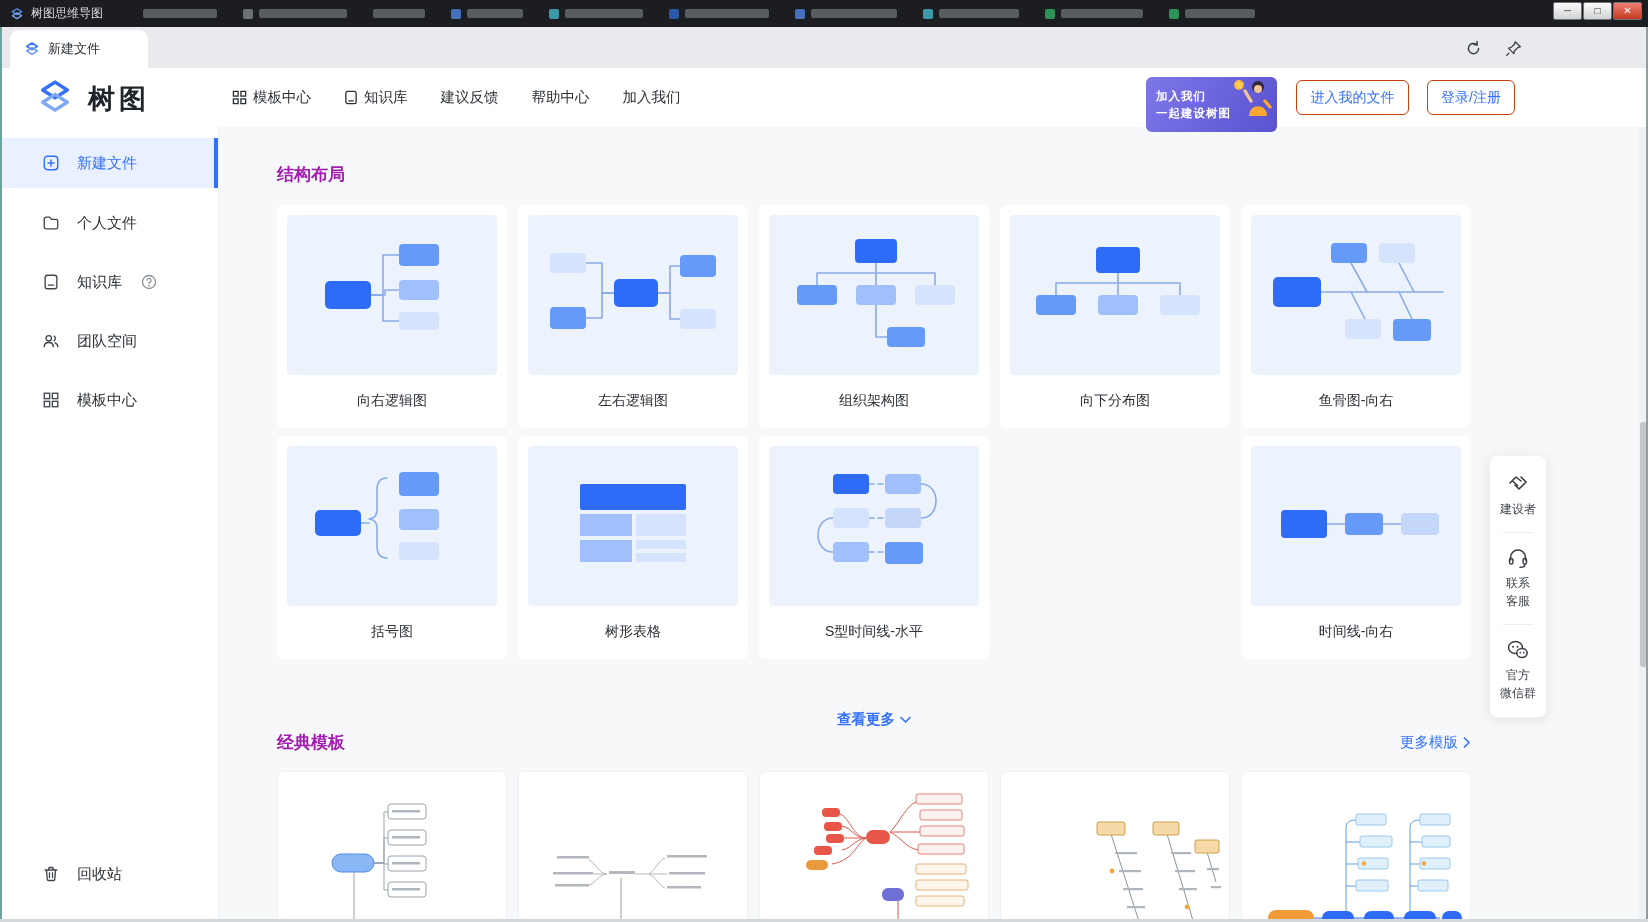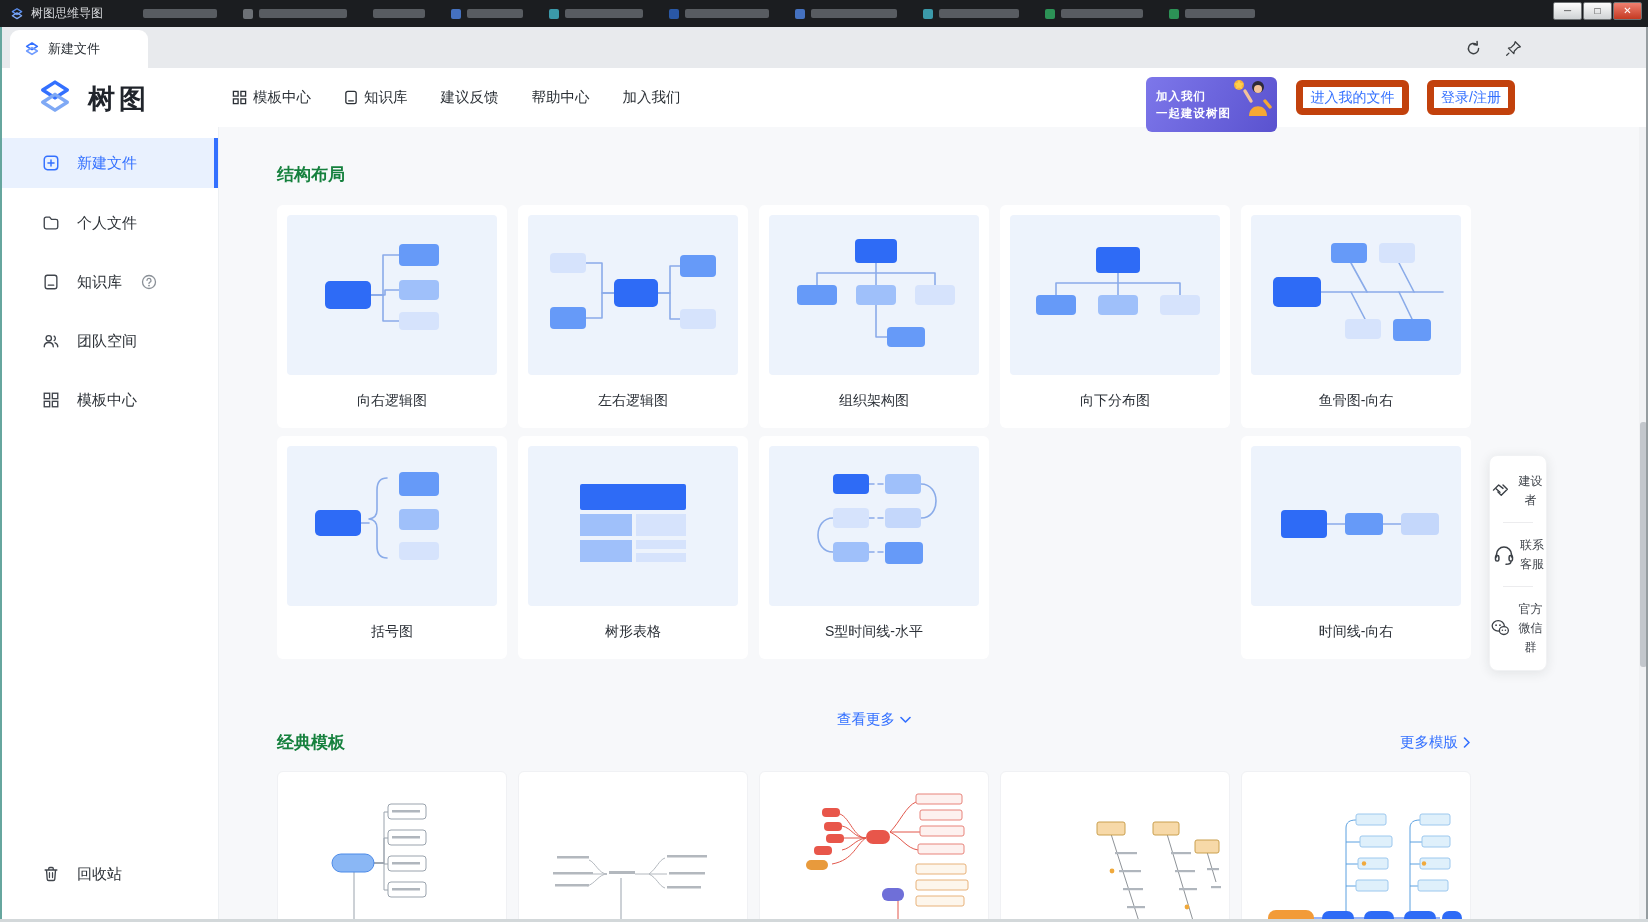--- a/index.html
+++ b/index.html
@@ -28,50 +28,50 @@
            display:flex;align-items:center;justify-content:center;cursor:pointer;}
   
   .header{position:absolute;left:0;top:68px;width:1648px;height:59px;background:#fff;z-index:20;}
   .brand-logo{position:absolute;left:34px;top:8px;width:42px;height:42px;}
   .brand{position:absolute;left:88px;top:13px;font-size:27px;font-weight:700;color:#20242b;letter-spacing:4px;}
   .nav{position:absolute;left:232px;top:0;height:59px;display:flex;align-items:center;gap:33px;}
   .nav-item{display:flex;align-items:center;gap:6px;font-size:14.5px;color:#2b3036;cursor:pointer;white-space:nowrap;}
   .promo{position:absolute;left:1146px;top:9px;width:131px;height:55px;border-radius:6px;overflow:hidden;
          background:linear-gradient(120deg,#7d77ea,#5a52cf);display:flex;align-items:center;cursor:pointer;}
   .promo-text{margin-left:10px;color:#fff;font-size:11.5px;font-weight:700;line-height:1.45;letter-spacing:1px;z-index:2;}
-  .btn{position:absolute;top:12px;height:35px;border:7px solid #c2410c;border-radius:6px;background:#fff;
+  .btn{position:absolute;top:12px;height:35px;border:1px solid #c2410c;border-radius:6px;background:#fff;
        color:#3370ff;font-size:14px;display:flex;align-items:center;justify-content:center;box-sizing:border-box;cursor:pointer;}
   .btn-files{left:1296px;width:113px;}
   .btn-login{left:1427px;width:88px;}
   
   .sidebar{position:absolute;left:0;top:127px;width:218px;bottom:0;background:#fff;border-right:1px solid #edf0f3;z-index:10;}
   .side-item{position:absolute;left:0;width:218px;height:50px;display:flex;align-items:center;
              padding-left:42px;gap:17px;font-size:15px;color:#2b3036;box-sizing:border-box;cursor:pointer;}
   .side-item svg{flex:0 0 auto;}
   .side-item.active{background:#e9f1fe;color:#3370ff;}
   .side-item.active::after{content:"";position:absolute;right:0;top:0;bottom:0;width:4px;background:#3370ff;}
   .help-badge{margin-left:2px;display:flex;align-items:center;}
   
   .content{position:absolute;left:218px;top:127px;right:0;bottom:0;background:#f7f8fa;overflow:hidden;}
-  .sec-title{position:absolute;font-size:17px;font-weight:700;color:#15803d;}
+  .sec-title{position:absolute;font-size:17px;font-weight:700;color:#a21caf;}
   .card{position:absolute;width:230px;height:223px;background:#fff;border-radius:6px;cursor:pointer;}
   .thumb{position:absolute;left:10px;top:10px;width:210px;height:160px;background:#edf3fc;border-radius:4px;}
   .caption{position:absolute;left:0;right:0;top:187px;text-align:center;font-size:14px;color:#2b3037;}
   .ln{fill:none;stroke:#8aabe9;stroke-width:1.6;stroke-linecap:round;stroke-linejoin:round;}
   .lnd{fill:none;stroke:#8aabe9;stroke-width:1.6;stroke-linecap:round;stroke-dasharray:5 4;}
-  .more-row{position:absolute;left:59px;width:1194px;top:583px;display:flex;justify-content:center;}
+  .more-row{position:absolute;left:59px;width:1194px;top:583px;display:flex;justify-content:center;font-weight:bold;}
   .more-link{display:inline-flex;align-items:center;gap:5px;color:#3370ff;font-size:14.5px;cursor:pointer;}
   .classics-head{position:absolute;left:59px;width:1194px;top:604px;display:flex;justify-content:space-between;align-items:center;}
   .classic-card{position:absolute;top:644px;width:230px;height:330px;background:#fff;border-radius:6px;
                 border:1px solid #f0f1f4;box-sizing:border-box;cursor:pointer;}
   
   .float-panel{position:absolute;left:1489px;top:455px;width:58px;background:#fff;border-radius:8px;
                box-shadow:0 2px 12px rgba(31,35,41,.1);border:1px solid #f1f2f4;z-index:25;
                display:flex;flex-direction:column;align-items:center;padding:16px 0 14px;box-sizing:border-box;}
-  .fp-item{display:flex;flex-direction:row;align-items:center;gap:4px;cursor:pointer;}
+  .fp-item{display:flex;flex-direction:column;align-items:center;gap:4px;cursor:pointer;}
   .fp-label{font-size:12px;color:#40454c;line-height:1.55;text-align:center;}
   .fp-div{width:30px;height:1px;background:#ececee;margin:13px 0;}
   
   .scrollbar{position:absolute;right:0;top:127px;width:9px;bottom:0;background:#f1f2f4;z-index:26;}
   .scroll-thumb{position:absolute;left:1px;width:7px;top:295px;height:245px;border-radius:3px;background:#c3c7cc;}
   .frame-l{position:absolute;left:0;top:27px;width:2px;bottom:0;background:#66a69e;z-index:45;}
   .frame-r{position:absolute;right:0;top:27px;width:2px;bottom:0;background:#969da0;z-index:45;}
   .frame-b{position:absolute;left:0;bottom:0;width:100%;height:3px;background:#d3d8da;z-index:46;}
 </style>
 </head>

